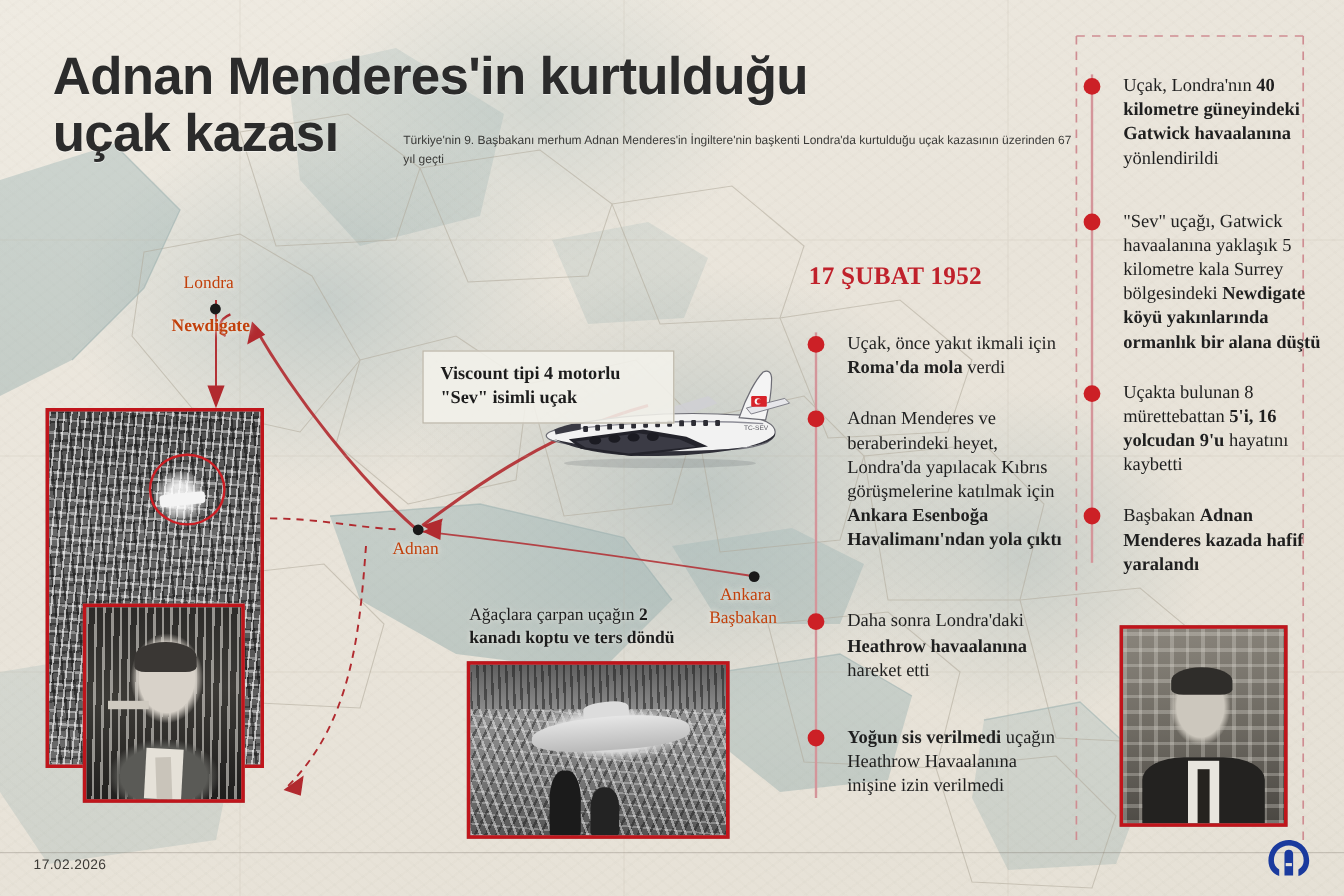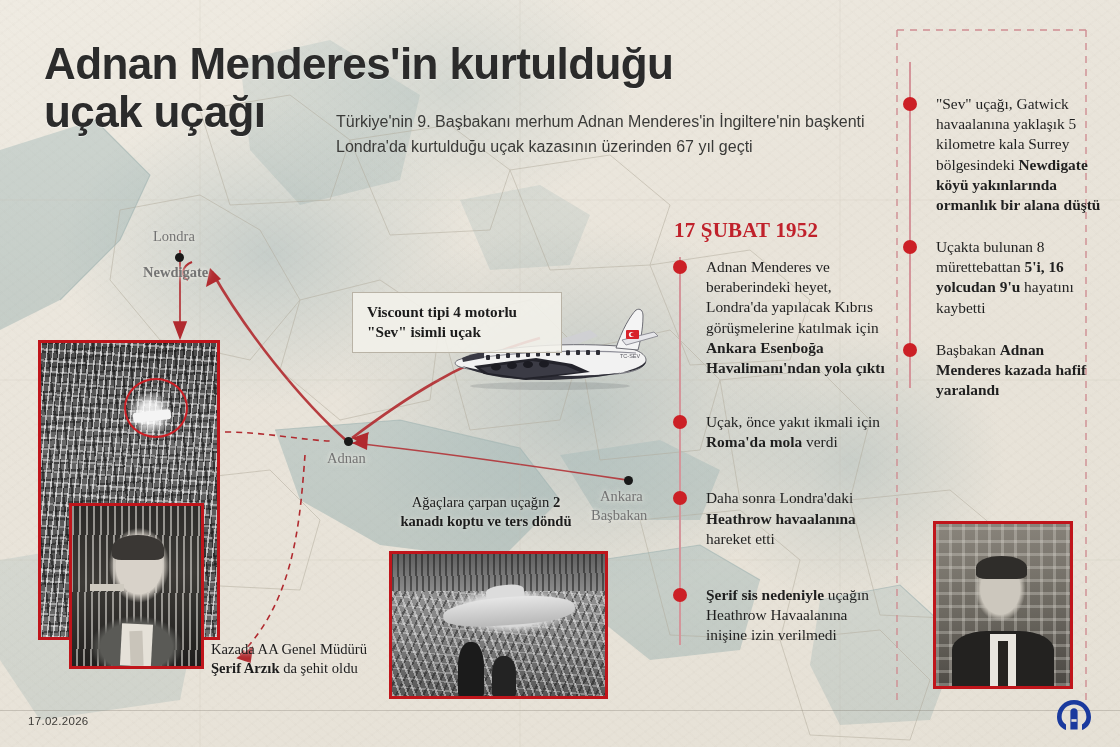--- a/index.html
+++ b/index.html
@@ -54,21 +54,21 @@
     font-weight: 700;
     color: #2b2b2b;
     letter-spacing: -0.6px;
     text-shadow: 0 1px 0 rgba(255,255,255,.45);
   }
   .subtitle {
     position: absolute;
     left: 336px;
     top: 110px;
     width: 560px;
-    font-size: 16px;
+    font-size: 10px;
     line-height: 1.55;
     color: #3a3a38;
     font-weight: 400;
   }
 
   
   .col {
     position: absolute;
     font-family: "Liberation Serif", serif;
   }
@@ -113,21 +113,21 @@
     border-radius: 50%;
     background: #cc2026;
   }
   .bullet b { font-weight: 700; }
 
   
   .maplabel {
     position: absolute;
     font-family: "Liberation Serif", serif;
     font-size: 14.5px;
-    color: #737373;
+    color: #c2410c;
     font-weight: 400;
     white-space: nowrap;
     text-shadow: 0 0 4px rgba(242,239,232,.9), 0 0 8px rgba(242,239,232,.7);
   }
   .maplabel.bold { font-weight: 700; }
   .citydot {
     position: absolute;
     width: 9px; height: 9px;
     border-radius: 50%;
     background: #191919;
@@ -347,21 +347,21 @@
       <path d="M0,380 H1120" fill="none"></path>
       <path d="M0,560 H1120" fill="none"></path>
       <path d="M200,0 V747" fill="none"></path>
       <path d="M520,0 V747" fill="none"></path>
       <path d="M840,0 V747" fill="none"></path>
     </g>
   </svg>
 
   <div class="title-wrap">
     <div class="title">Adnan Menderes'in  kurtulduğu</div>
-    <div class="title">uçak uçağı</div>
+    <div class="title">uçak kazası</div>
   </div>
   <div class="subtitle">Türkiye'nin 9. Başbakanı merhum Adnan Menderes'in İngiltere'nin başkenti Londra'da kurtulduğu uçak kazasının üzerinden 67 yıl geçti</div>
 
   <div class="photo" style="left:38px; top:340px; width:182px; height:300px;">
     <div class="ph-inner forest"></div>
     <div class="forest-circle"></div>
     <div class="wreck-spot"></div>
   </div>
 
   <div class="photo" style="left:69px; top:503px; width:135px; height:166px;">
@@ -451,46 +451,48 @@
 
   <div class="citydot" style="left:624px; top:476px;"></div>
   <div class="maplabel" style="left:600px; top:488px;text-align:right;">Ankara</div>
   <div class="maplabel" style="left:591px; top:507px;">Başbakan</div>
 
   <div class="callout" style="left:352px; top:292px; width:210px;">
     <div>Viscount tipi 4 motorlu</div>
     <div>"Sev" isimli uçak</div>
   </div>
 
-  <div class="note" style="left:391px; top:493px; width:190px;text-align:center;">Ağaçlara çarpan uçağın <b>2 kanadı koptu ve ters döndü</b></div>
-
-  <div class="note" style="left:211px; top:640px; width:180px;">Kazada AA Genel Müdürü <b>Şerif Arzık</b> da şehit oldu</div>
+  <div class="note" style="left:391px; top:504px; width:190px;">Ağaçlara çarpan uçağın <b>2 kanadı koptu ve ters döndü</b></div>
+
 
   <div class="col col-mid">
     <div class="date-head">17 ŞUBAT 1952</div>
     <div class="bullets">
       <div class="axis"></div>
+      <div class="bullet" style="margin-top:34px;">
+        <span class="dot"></span>
+      Uçak, önce yakıt ikmali için <b>Roma'da mola</b> verdi</div>
       <div class="bullet">
         <span class="dot"></span>
       Adnan Menderes ve beraberindeki heyet, Londra'da yapılacak Kıbrıs görüşmelerine katılmak için <b>Ankara Esenboğa Havalimanı'ndan yola çıktı</b></div>
-      <div class="bullet" style="margin-top:34px;">
-        <span class="dot"></span>
-      Uçak, önce yakıt ikmali için <b>Roma'da mola</b> verdi</div>
-      <div class="bullet" style="margin-top:36px;font-family:Liberation Serif, serif;">
+      <div class="bullet" style="margin-top:48px;font-family:Liberation Serif, serif;">
         <span class="dot"></span>
       Daha sonra Londra'daki <b>Heathrow havaalanına</b> hareket etti</div>
       <div class="bullet" style="margin-top:36px;">
         <span class="dot"></span>
-      <b>Şerif sis nedeniyle</b> uçağın Heathrow Havaalanına inişine izin verilmedi</div>
+      <b>Yoğun sis verilmedi</b> uçağın Heathrow Havaalanına inişine izin verilmedi</div>
     </div>
   </div>
 
   <div class="col col-right">
     <div class="bullets" style="padding-top:40px;">
       <div class="axis" style="top:40px; bottom:12px;"></div>
+      <div class="bullet">
+        <span class="dot"></span>
+      Uçak, Londra'nın <b>40 kilometre güneyindeki Gatwick havaalanına</b> yönlendirildi</div>
       <div class="bullet" style="margin-top:32px;">
         <span class="dot"></span>
       "Sev" uçağı, Gatwick havaalanına yaklaşık 5 kilometre kala Surrey bölgesindeki <b>Newdigate köyü yakınlarında ormanlık bir alana düştü</b></div>
       <div class="bullet" style="margin-top:20px;">
         <span class="dot"></span>
       Uçakta bulunan 8 mürettebattan <b>5'i, 16 yolcudan 9'u</b> hayatını kaybetti</div>
       <div class="bullet" style="margin-top:14px;">
         <span class="dot"></span>
       Başbakan <b>Adnan Menderes kazada hafif yaralandı</b></div>
     </div>

